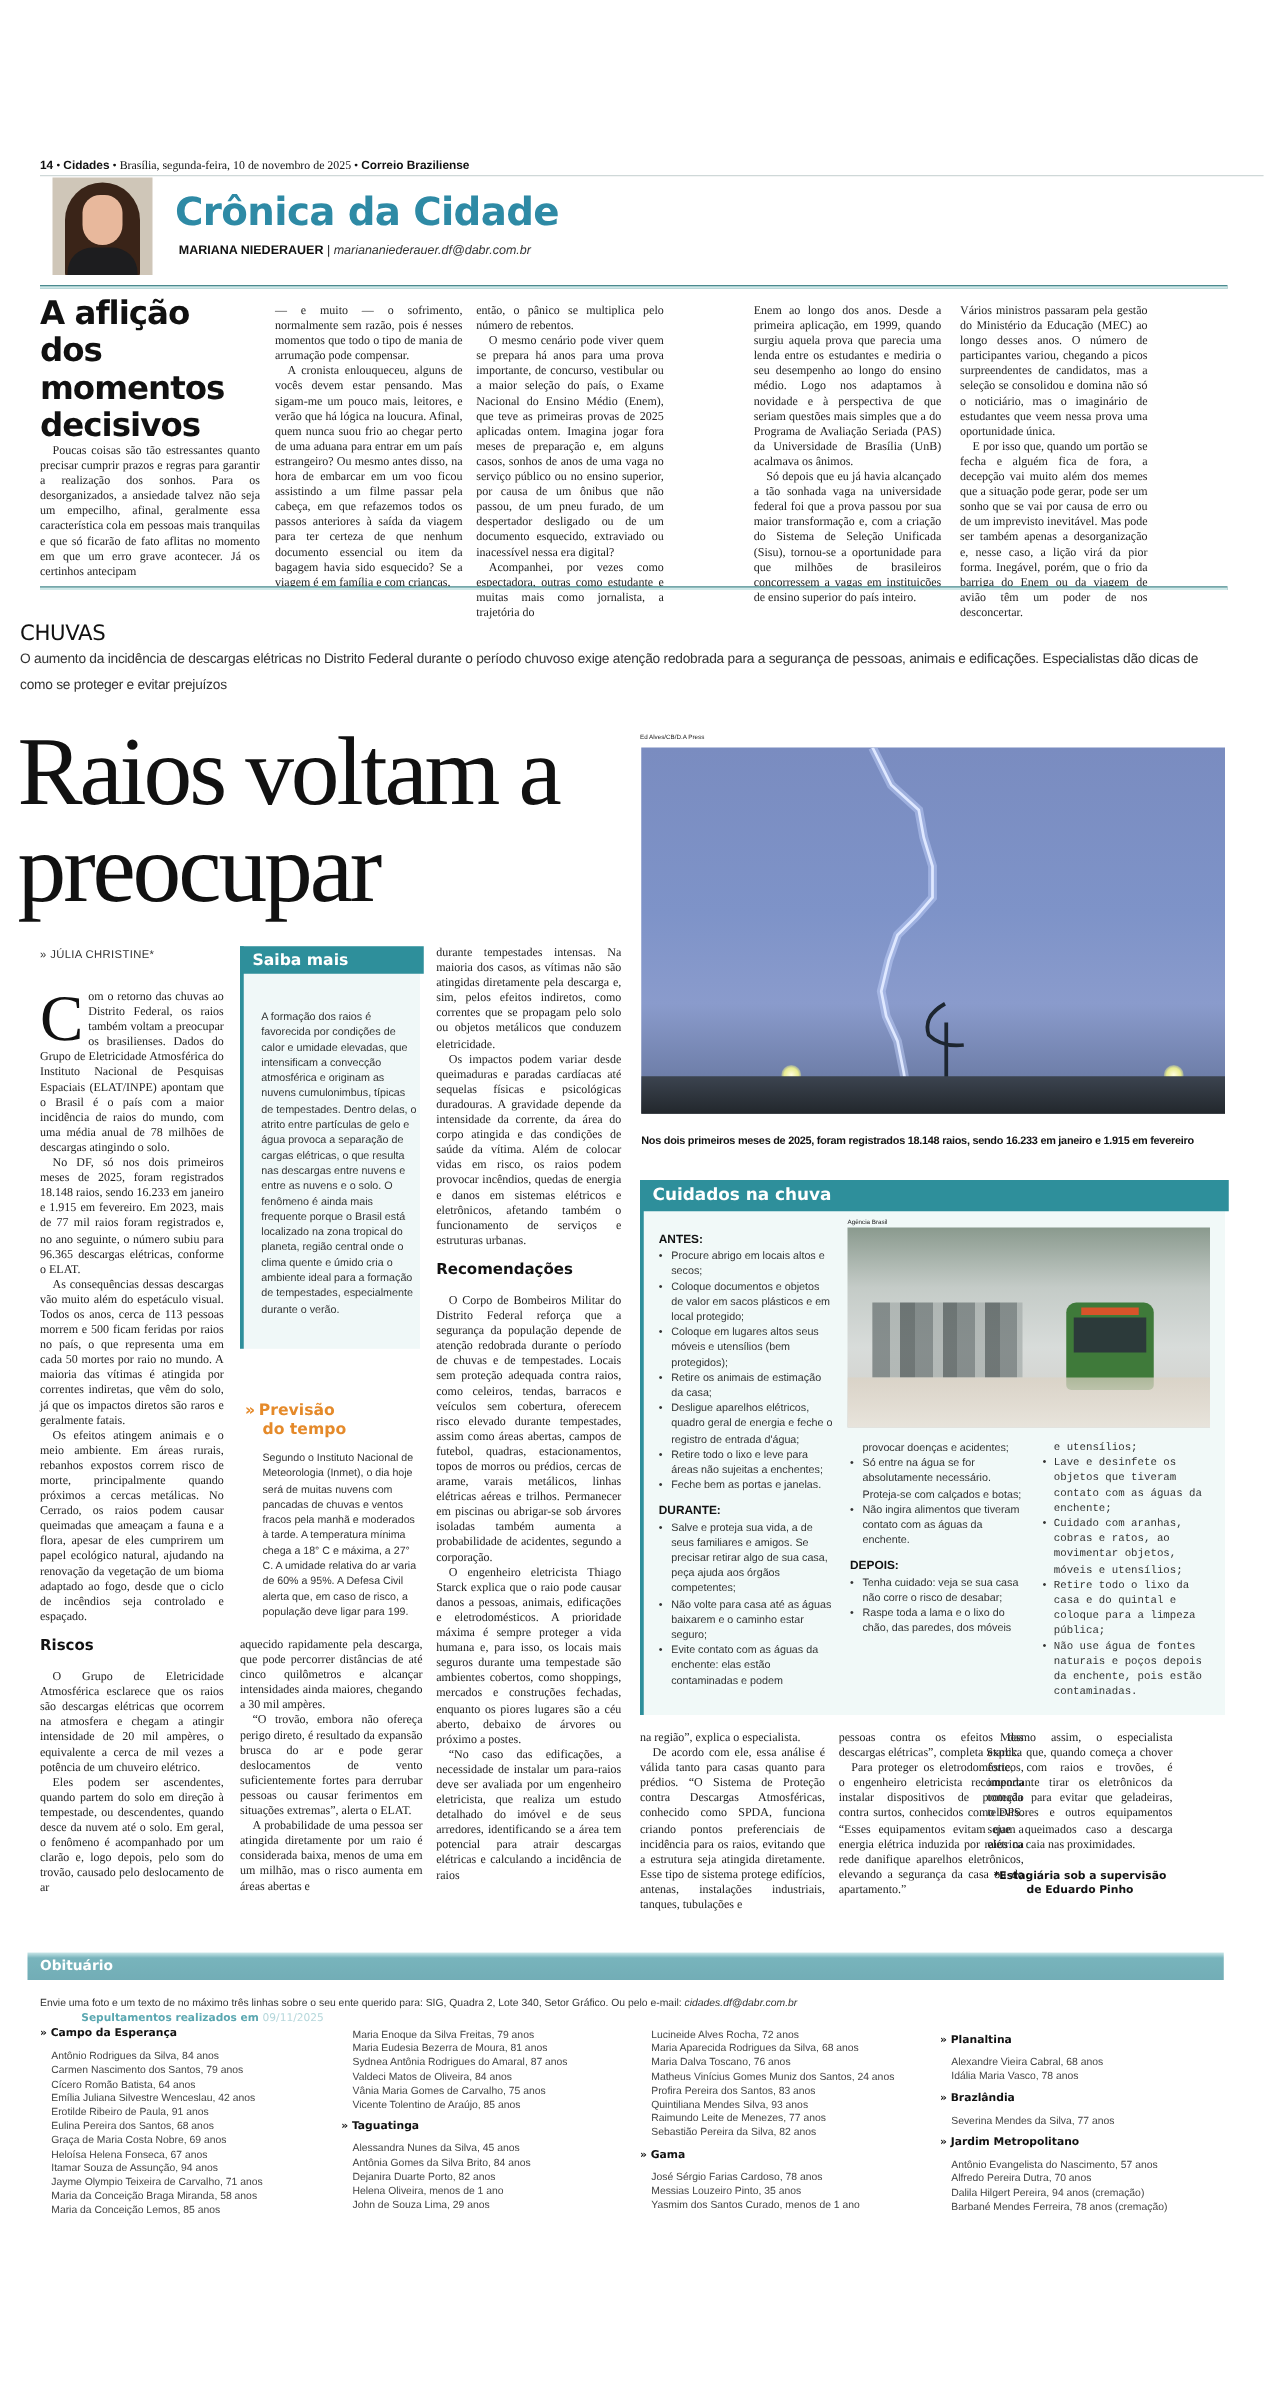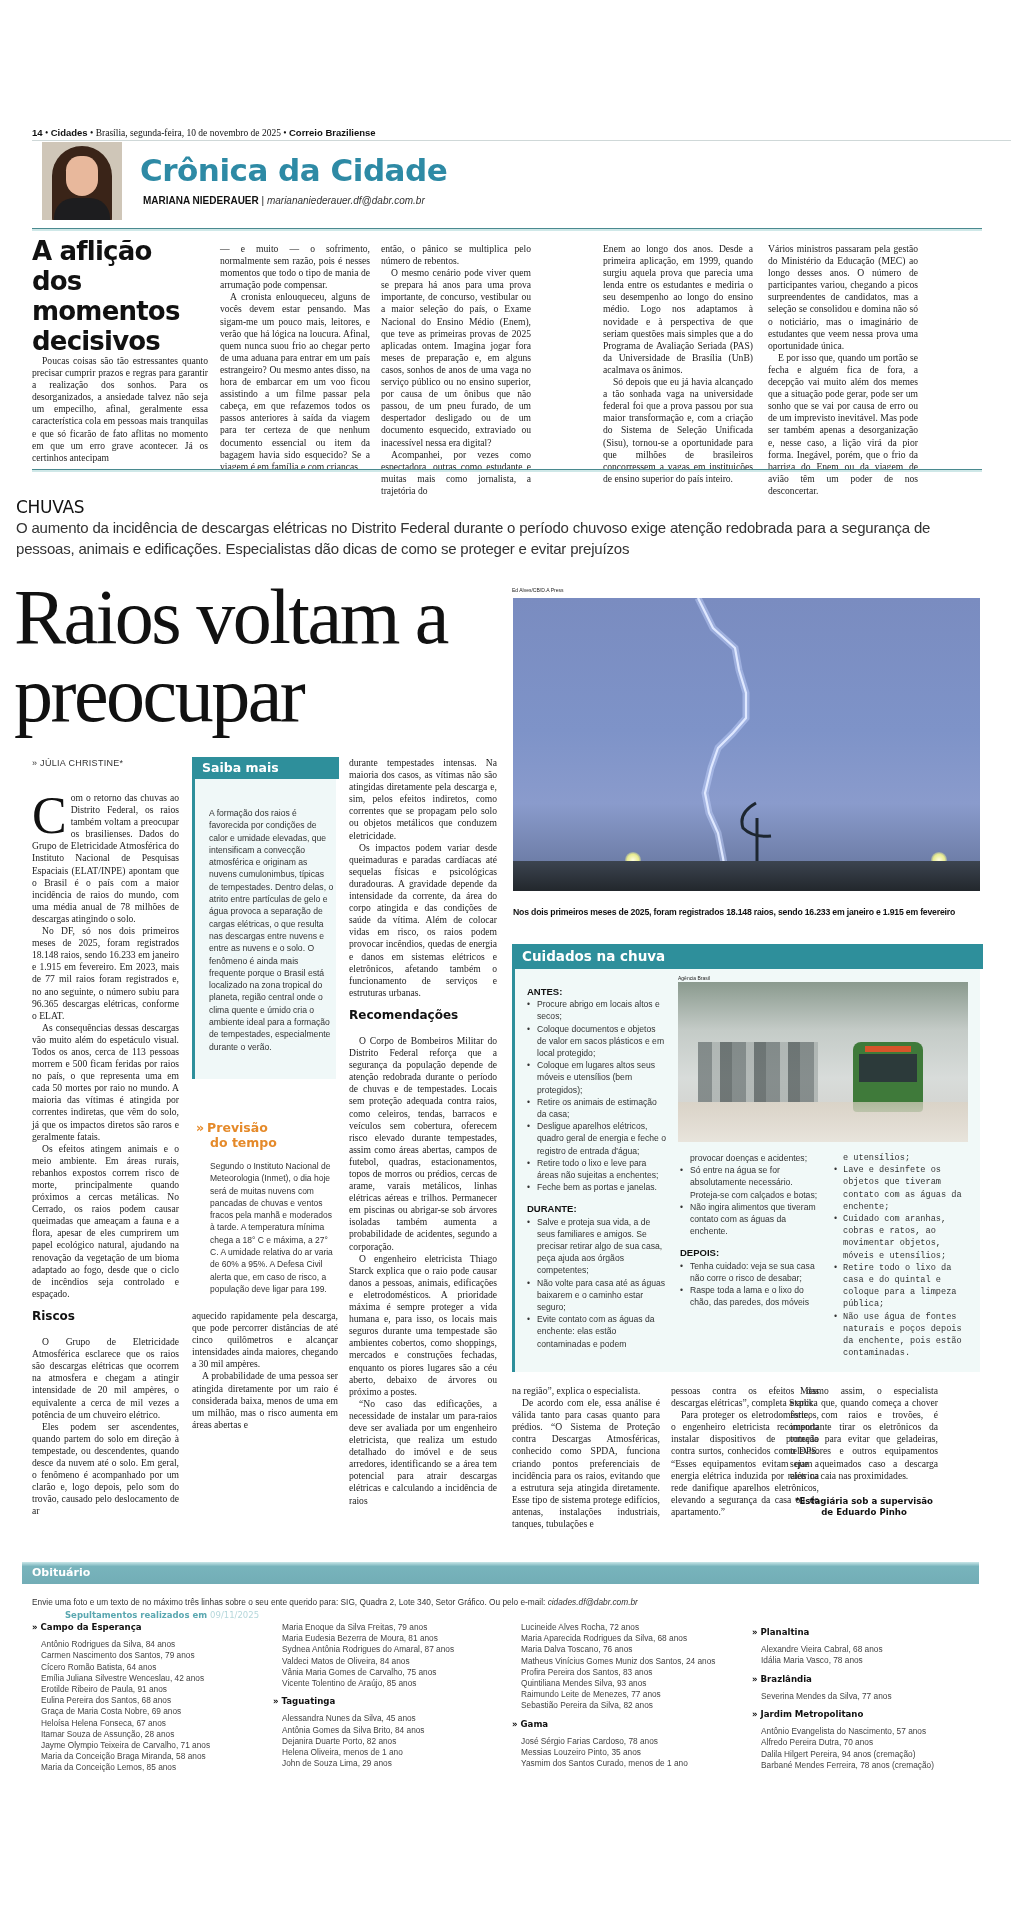--- a/index.html
+++ b/index.html
@@ -31,21 +31,21 @@
   #cronica-title { left: 32px; top: 236px; width: 175px; font-family: "DejaVu Sans", sans-serif; font-weight: bold; font-size: 26px; line-height: 30px; letter-spacing: -0.8px; color: #111; }
   .cronica-col { top: 243px; height: 222px; }
   #cron-c1 { left: 32px; top: 355px; width: 176px; }
   #cron-c2 { left: 220px; width: 150px; }
   #cron-c3 { left: 381px; width: 150px; }
   #cron-c4 { left: 603px; width: 150px; }
   #cron-c5 { left: 768px; width: 150px; }
 
   
   #kicker { left: 16px; top: 497px; font-family: "DejaVu Sans", sans-serif; font-weight: normal; font-size: 17px; letter-spacing: -0.3px; color: #111; }
-  #deck { left: 16px; top: 517px; width: 960px; font-family: "Liberation Sans", sans-serif; font-size: 15px; line-height: 21px; color: #333; letter-spacing: -0.2px; }
+  #deck { left: 16px; top: 517px; width: 960px; font-family: "Liberation Sans", sans-serif; font-size: 11px; line-height: 21px; color: #333; letter-spacing: -0.2px; }
   #headline { left: 14px; top: 578px; width: 470px; font-family: "Liberation Serif", serif; font-size: 78px; line-height: 78px; letter-spacing: -2.5px; color: #111; }
   #byline { left: 32px; top: 758px; font-family: "Liberation Sans", sans-serif; font-size: 9px; color: #333; letter-spacing: 0.3px; }
 
   #photo-credit { left: 512px; top: 587px; font-family: "Liberation Sans", sans-serif; font-size: 5px; color: #222; }
   #photo-main { left: 513px; top: 598px; width: 467px; height: 293px; background: linear-gradient(180deg, #7a8cc0 0%, #7e93c8 45%, #8a9bcc 70%, #6e7ea8 90%, #2a3038 100%); overflow: hidden; }
   #photo-main .ground { position: absolute; left: 0; bottom: 0; width: 100%; height: 30px; background: linear-gradient(180deg, #3c4450 0%, #22272c 100%); }
   #photo-main .lamp { position: absolute; width: 16px; height: 16px; border-radius: 50%; background: radial-gradient(circle, #fffde0 0%, #e8ec90 50%, rgba(200,210,120,0) 80%); }
   #photo-main svg { position: absolute; left: 0; top: 0; }
   #photo-caption { left: 513px; top: 907px; font-family: "Liberation Sans", sans-serif; font-weight: bold; font-size: 8.7px; color: #111; white-space: nowrap; letter-spacing: -0.2px; }
 
@@ -191,20 +191,21 @@
 </div>
 
 <div id="previsao-title" class="abs">
   <span class="arrows">»</span><span>Previsão</span><br>
   <span style="padding-left:14px">do tempo</span>
 </div>
 <div id="previsao-text" class="abs">Segundo o Instituto Nacional de Meteorologia (Inmet), o dia hoje será de muitas nuvens com pancadas de chuvas e ventos fracos pela manhã e moderados à tarde. A temperatura mínima chega a 18° C e máxima, a 27° C. A umidade relativa do ar varia de 60% a 95%. A Defesa Civil alerta que, em caso de risco, a população deve ligar para 199.</div>
 
 <div id="story-c2b" class="abs body-text">
   <p class="noindent">aquecido rapidamente pela descarga, que pode percorrer distâncias de até cinco quilômetros e alcançar intensidades ainda maiores, chegando a 30 mil ampères.</p>
+  <p>“O trovão, embora não ofereça perigo direto, é resultado da expansão brusca do ar e pode gerar deslocamentos de vento suficientemente fortes para derrubar pessoas ou causar ferimentos em situações extremas”, alerta o ELAT.</p>
   <p>A probabilidade de uma pessoa ser atingida diretamente por um raio é considerada baixa, menos de uma em um milhão, mas o risco aumenta em áreas abertas e</p>
 </div>
 
 <div id="story-c3" class="abs body-text">
   <p class="noindent">durante tempestades intensas. Na maioria dos casos, as vítimas não são atingidas diretamente pela descarga e, sim, pelos efeitos indiretos, como correntes que se propagam pelo solo ou objetos metálicos que conduzem eletricidade.</p>
   <p>Os impactos podem variar desde queimaduras e paradas cardíacas até sequelas físicas e psicológicas duradouras. A gravidade depende da intensidade da corrente, da área do corpo atingida e das condições de saúde da vítima. Além de colocar vidas em risco, os raios podem provocar incêndios, quedas de energia e danos em sistemas elétricos e eletrônicos, afetando também o funcionamento de serviços e estruturas urbanas.</p>
   <div class="subhead">Recomendações</div>
   <p>O Corpo de Bombeiros Militar do Distrito Federal reforça que a segurança da população depende de atenção redobrada durante o período de chuvas e de tempestades. Locais sem proteção adequada contra raios, como celeiros, tendas, barracos e veículos sem cobertura, oferecem risco elevado durante tempestades, assim como áreas abertas, campos de futebol, quadras, estacionamentos, topos de morros ou prédios, cercas de arame, varais metálicos, linhas elétricas aéreas e trilhos. Permanecer em piscinas ou abrigar-se sob árvores isoladas também aumenta a probabilidade de acidentes, segundo a corporação.</p>
   <p>O engenheiro eletricista Thiago Starck explica que o raio pode causar danos a pessoas, animais, edificações e eletrodomésticos. A prioridade máxima é sempre proteger a vida humana e, para isso, os locais mais seguros durante uma tempestade são ambientes cobertos, como shoppings, mercados e construções fechadas, enquanto os piores lugares são a céu aberto, debaixo de árvores ou próximo a postes.</p>
   <p>“No caso das edificações, a necessidade de instalar um para-raios deve ser avaliada por um engenheiro eletricista, que realiza um estudo detalhado do imóvel e de seus arredores, identificando se a área tem potencial para atrair descargas elétricas e calculando a incidência de raios</p>
@@ -290,21 +291,21 @@
   <div class="group">
     <div class="place">» Campo da Esperança</div>
     <div>Antônio Rodrigues da Silva, 84 anos</div>
     <div>Carmen Nascimento dos Santos, 79 anos</div>
     <div>Cícero Romão Batista, 64 anos</div>
     <div>Emília Juliana Silvestre Wenceslau, 42 anos</div>
     <div>Erotilde Ribeiro de Paula, 91 anos</div>
     <div>Eulina Pereira dos Santos, 68 anos</div>
     <div>Graça de Maria Costa Nobre, 69 anos</div>
     <div>Heloísa Helena Fonseca, 67 anos</div>
-    <div>Itamar Souza de Assunção, 28 anos</div>
+    <div>Itamar Souza de Assunção, 94 anos</div>
     <div>Jayme Olympio Teixeira de Carvalho, 71 anos</div>
     <div>Maria da Conceição Braga Miranda, 58 anos</div>
     <div>Maria da Conceição Lemos, 85 anos</div>
   </div>
 </div>
 
 <div id="obit-c2" class="obit-col">
   <div class="group">
     <div>Maria Enoque da Silva Freitas, 79 anos</div>
     <div>Maria Eudesia Bezerra de Moura, 81 anos</div>

